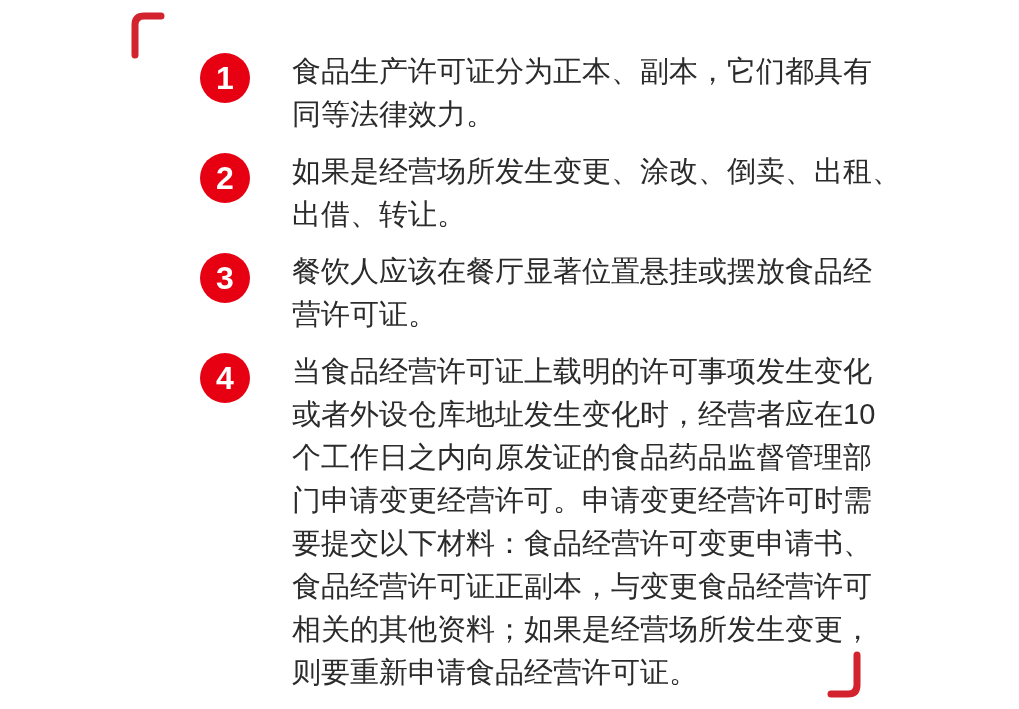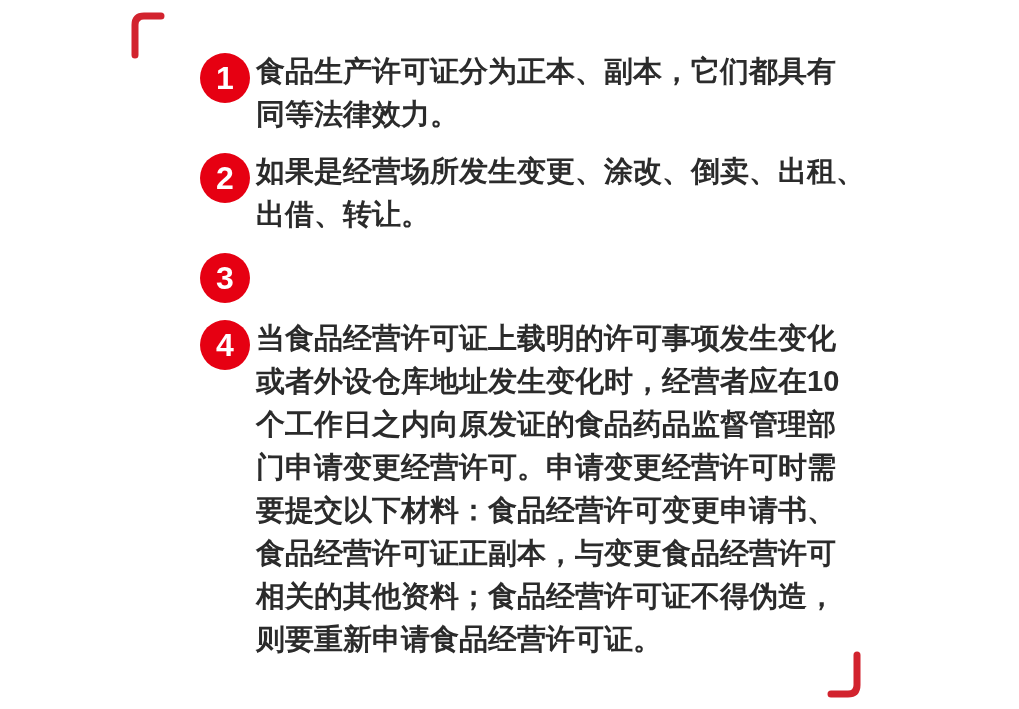--- a/index.html
+++ b/index.html
@@ -52,23 +52,24 @@
     font-weight: 700;
     line-height: 1;
     display: flex;
     align-items: center;
     justify-content: center;
   }
   .rule-text {
     white-space: pre;
     font-size: 29px;
     line-height: 43px;
-    font-weight: 700;
+    font-weight: 400;
     color: var(--text-color);
     letter-spacing: 0;
+    margin-left: 36px;
   }
 </style>
 </head>
 <body>
 
 <div class="page">
 
   <span class="bracket top-left">
     <svg viewBox="0 0 40 50" width="40" height="50" aria-hidden="true">
       <path d="M 7 46 L 7 16 Q 7 7 16 7 L 33 7" fill="none" stroke="currentColor" stroke-width="7" stroke-linecap="round" stroke-linejoin="round"></path>
@@ -90,28 +91,30 @@
     </div>
 
     <div class="rule-item">
       <span class="num-badge">2</span>
       <span class="rule-text">如果是经营场所发生变更、涂改、倒卖、出租、
 出借、转让。</span>
     </div>
 
     <div class="rule-item">
       <span class="num-badge">3</span>
+      <span class="rule-text">餐饮人应该在餐厅显著位置悬挂或摆放食品经
+营许可证。</span>
     </div>
 
     <div class="rule-item">
       <span class="num-badge">4</span>
       <span class="rule-text">当食品经营许可证上载明的许可事项发生变化
 或者外设仓库地址发生变化时，经营者应在10
 个工作日之内向原发证的食品药品监督管理部
 门申请变更经营许可。申请变更经营许可时需
 要提交以下材料：食品经营许可变更申请书、
 食品经营许可证正副本，与变更食品经营许可
-相关的其他资料；食品经营许可证不得伪造，
+相关的其他资料；如果是经营场所发生变更，
 则要重新申请食品经营许可证。</span>
     </div>
 
   </div>
 </div>
 
 </body></html>

